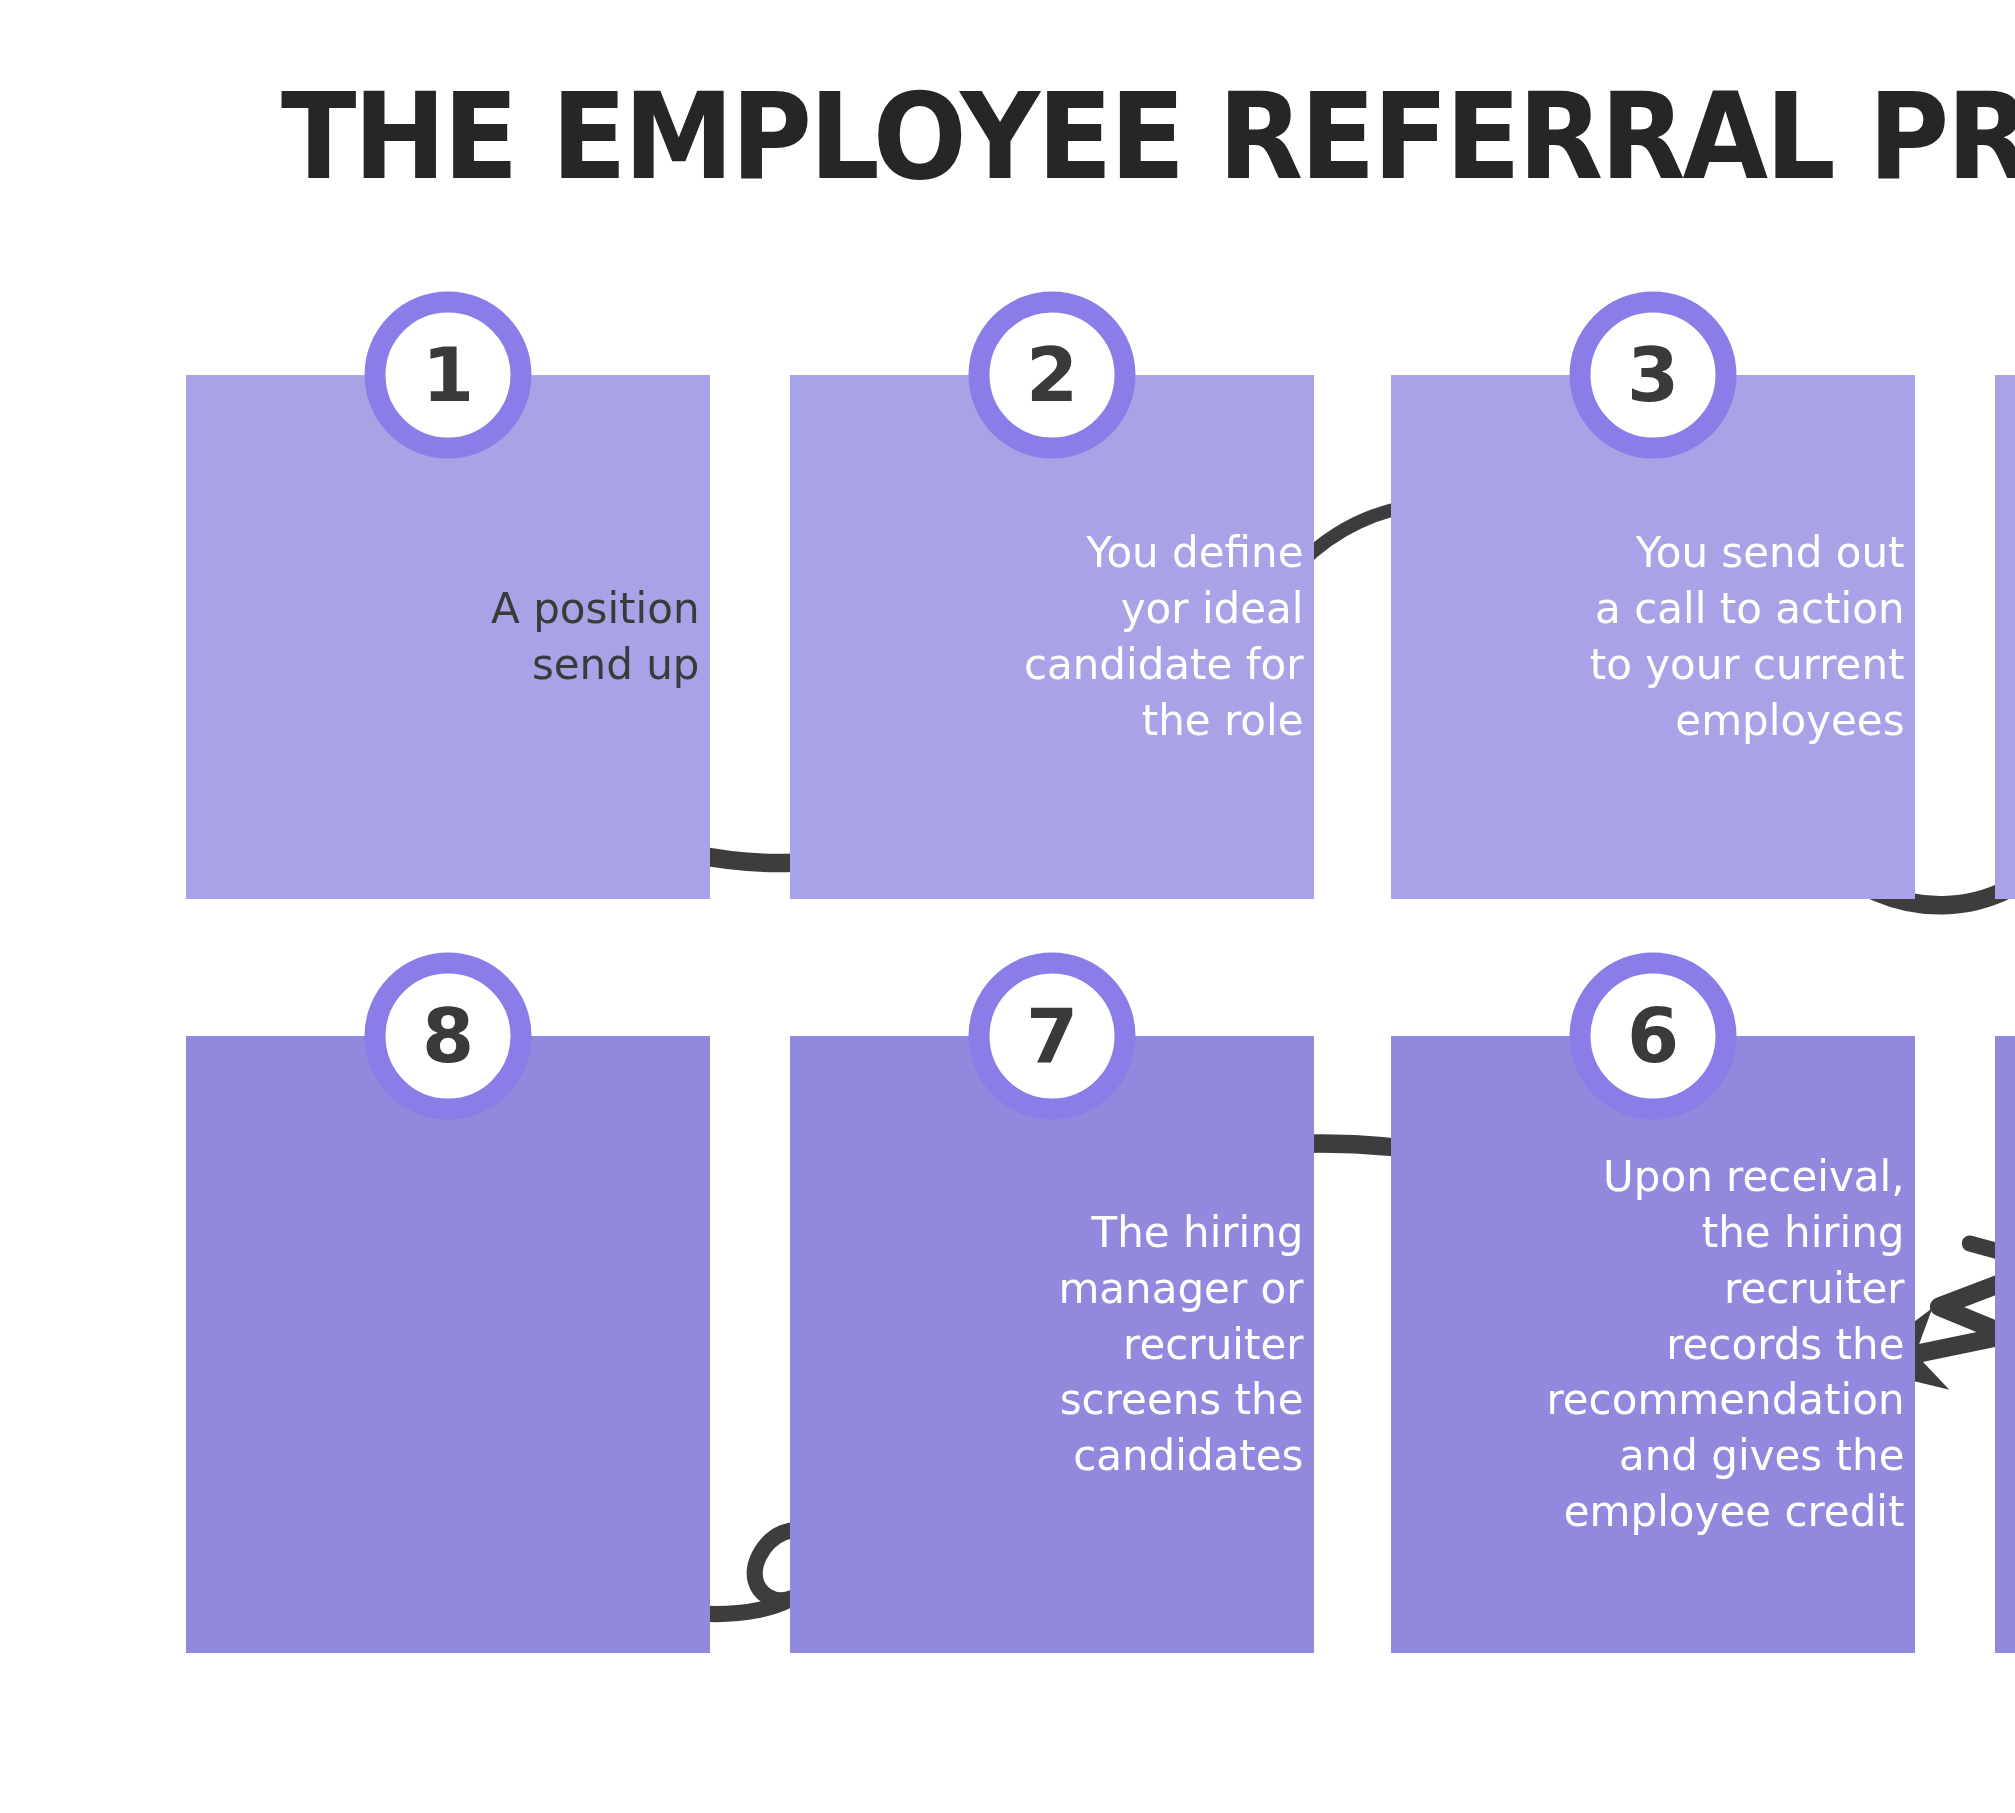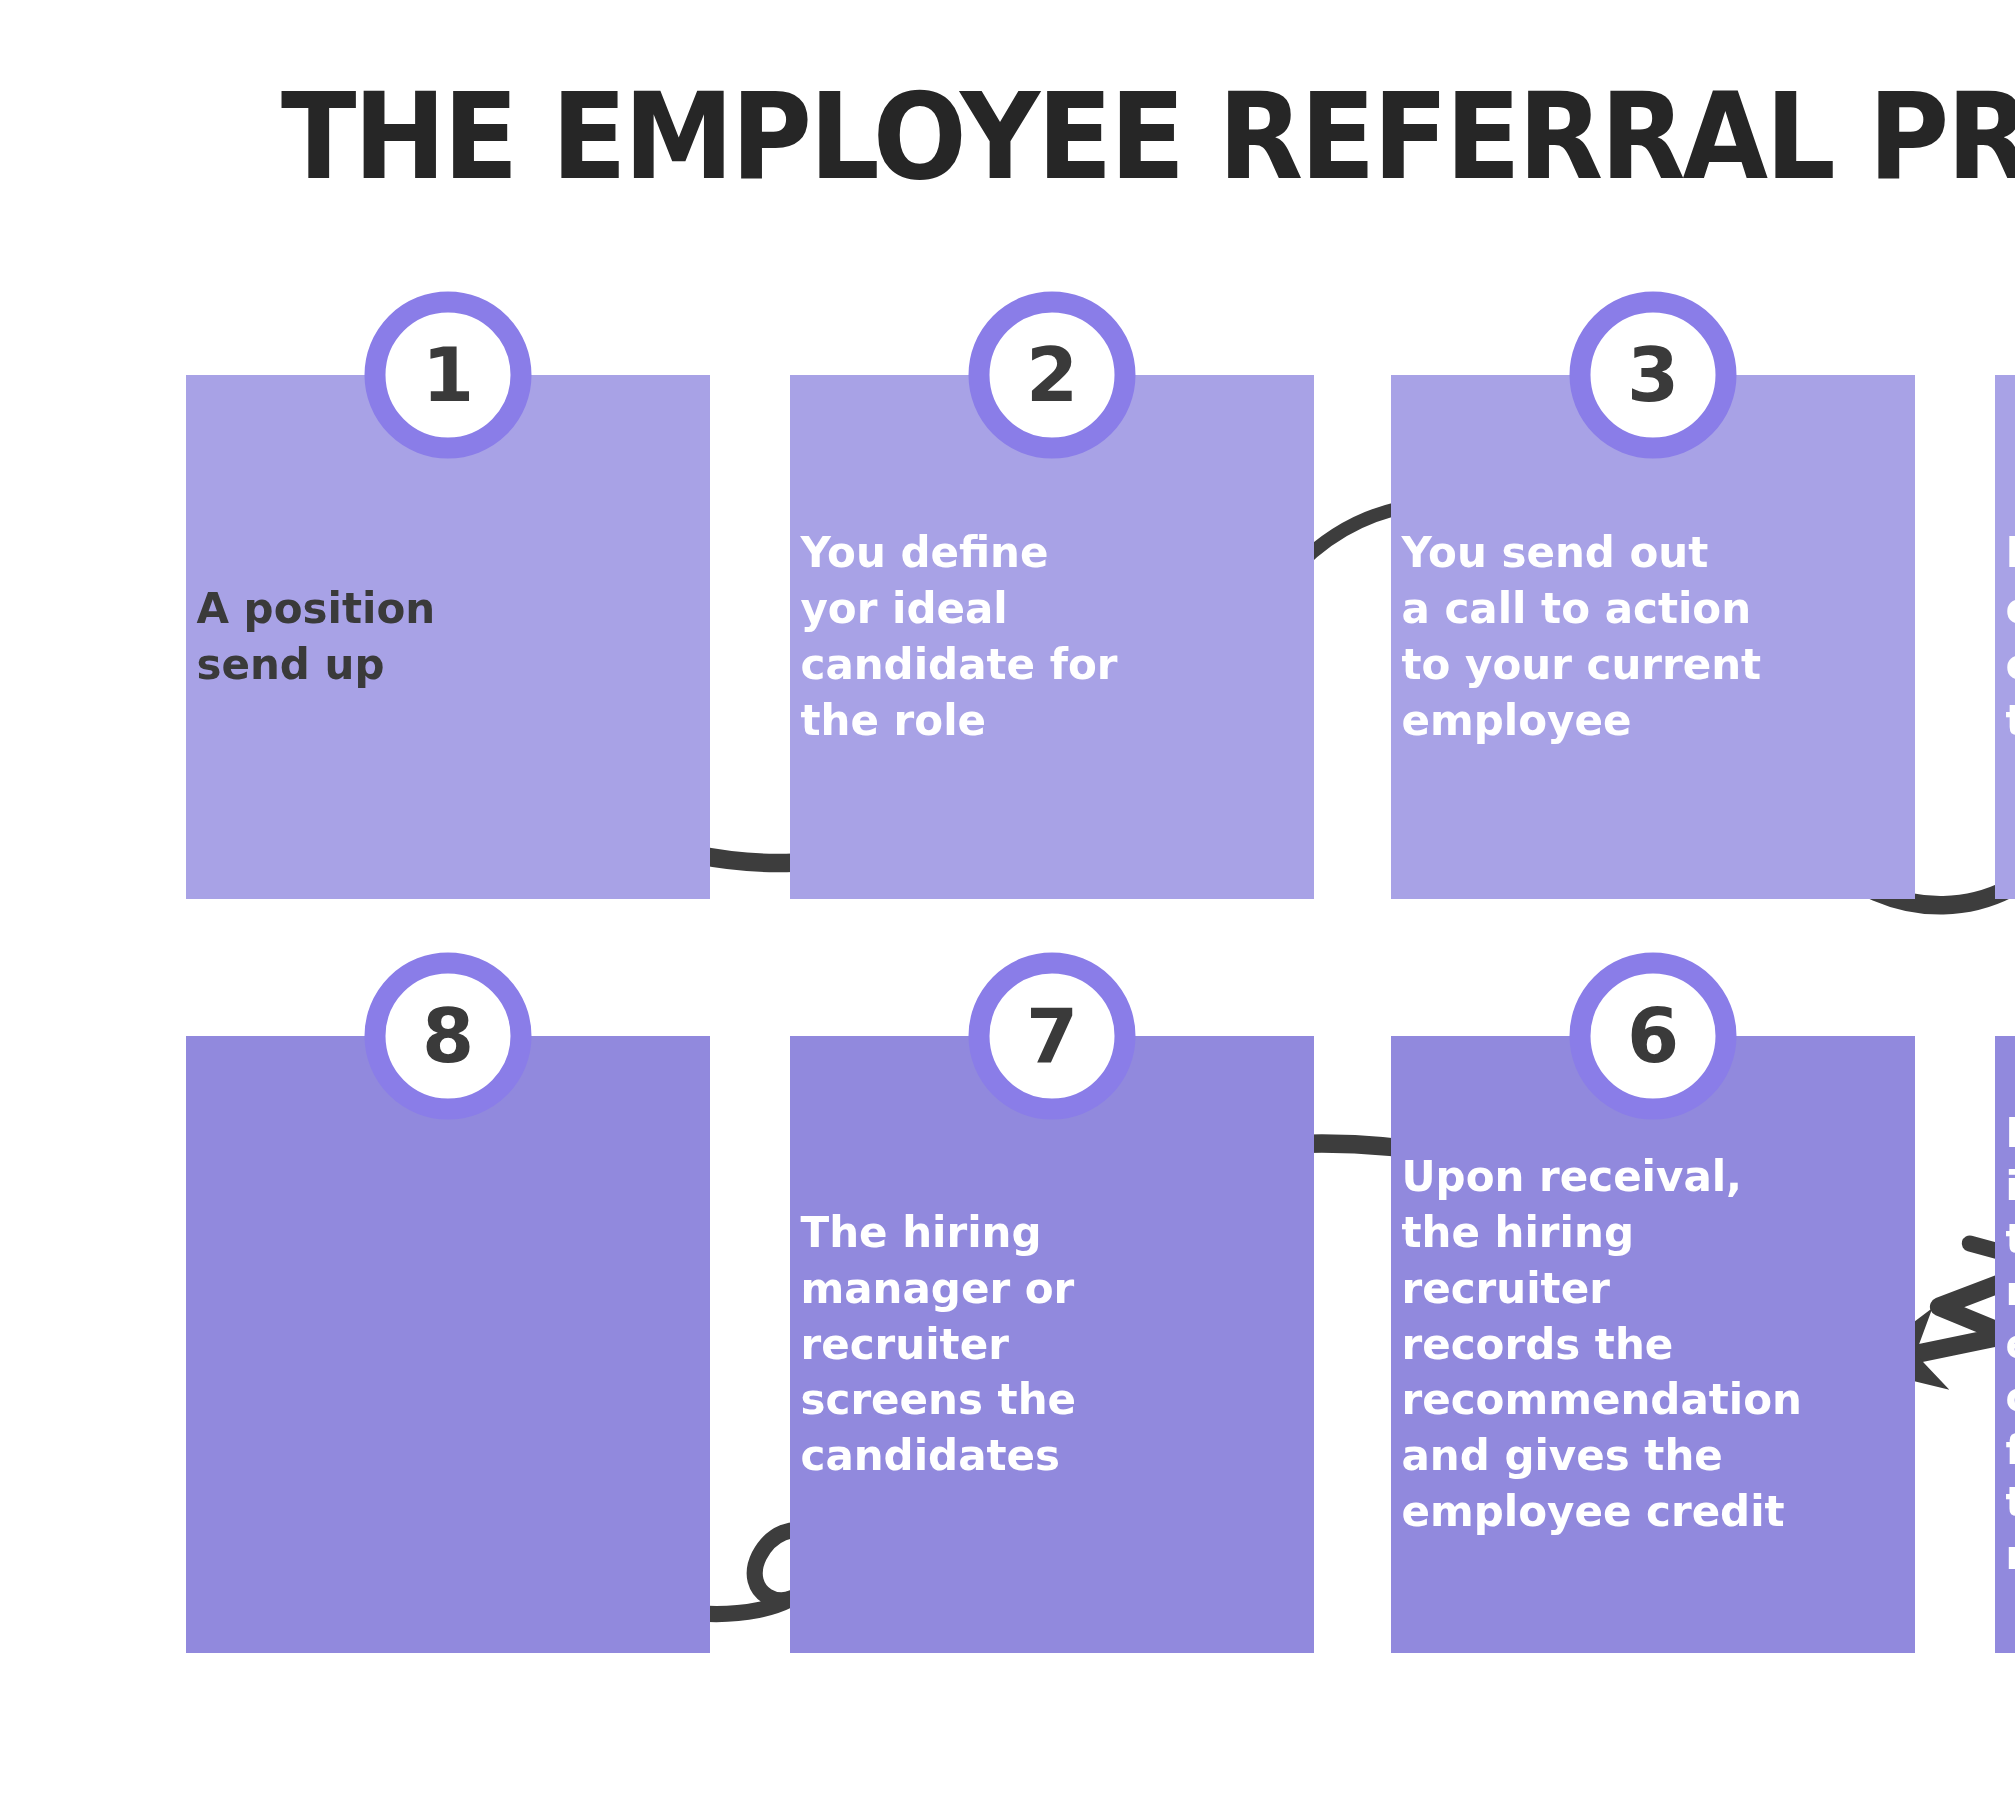--- a/index.html
+++ b/index.html
@@ -48,22 +48,22 @@
     display:flex;align-items:center;justify-content:center;
     z-index:3;
   }
   .badge span{
     font-size:75px;font-weight:bold;color:#3a3a3a;line-height:1;
   }
   .step-text{
     position:relative;
     z-index:2;
     width:96%;
-    text-align:left;
-    font-weight:bold;
+    text-align:right;
+    font-weight:normal;
     font-size:42px;
     line-height:1.33;
     color:#ffffff;
     white-space:pre-line;
   }
   .dark-text .step-text{color:#3a3a3a;}
   .small-text .step-text{font-size:40px;line-height:1.32;}
 </style>
 </head>
 <body>
@@ -124,21 +124,21 @@
   </div>
 
   <div class="card row-top col-3">
     <div class="card-bg"></div>
     <div class="badge">
         <span>3</span>
       </div>
     <div class="step-text">You send out
 a call to action
 to your current
-employee</div>
+employees</div>
   </div>
 
   <div class="card row-top col-4">
     <div class="card-bg"></div>
 
     <div class="step-text">Employees reach
 out to potential
 candidates in
 their network</div>
   </div>

